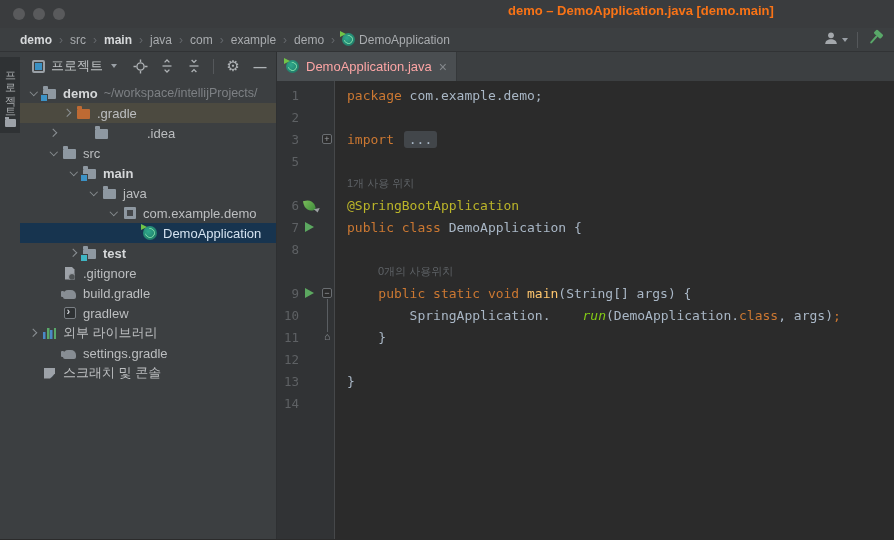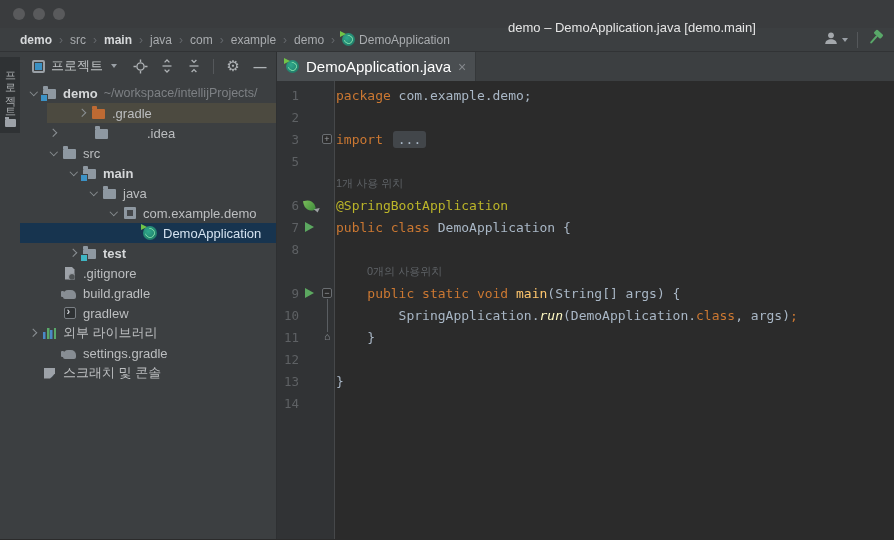--- a/index.html
+++ b/index.html
@@ -5,21 +5,21 @@
   * { margin:0; padding:0; box-sizing:border-box; }
   html,body { background:#1e1e1e; }
   #app { width:894px; height:540px; position:relative; overflow:hidden;
          font-family:"Liberation Sans",sans-serif; background:#2B2B2B;
          -webkit-font-smoothing:antialiased; }
 
   
   .titlebar { height:28px; background:#3A3C3E; position:relative; }
   .dots { position:absolute; left:13px; top:8px; display:flex; gap:8px; }
   .dot { width:12px; height:12px; border-radius:50%; background:#595A5C; }
-  .win-title { position:absolute; left:508px; top:20px; font-size:13px; font-weight:normal; color:#e5e5e5; white-space:nowrap; }
+  .win-title { position:absolute; left:508px; top:3px; font-size:13px; font-weight:bold; color:#f97316; white-space:nowrap; }
 
   
   .navbar { height:24px; background:#3C3F41; border-bottom:1px solid #313335;
             display:flex; align-items:center; padding:0 10px 0 20px; }
   .crumbs { display:flex; align-items:center; flex:1; min-width:0; }
   .crumb { font-size:12px; color:#A9ACAF; display:flex; align-items:center; gap:4px; white-space:nowrap; cursor:default; }
   .crumb.bold { font-weight:bold; color:#D7D9DB; }
   .crumb-sep { color:#63676B; margin:0 7px; font-size:12px; }
   .nav-actions { display:flex; align-items:center; gap:9px; }
   .nav-sep { width:1px; height:16px; background:#55585B; }
@@ -93,42 +93,42 @@
                       border:1.5px solid rgba(130,225,170,0.95); border-left-color:transparent; transform:rotate(35deg); }
   .spring-boot-icon::after { content:""; position:absolute; left:-2px; top:-2px; width:0; height:0;
                       border-left:6px solid #71C548; border-top:3.5px solid transparent; border-bottom:3.5px solid transparent; }
   .stripe-mini-folder { width:11px; height:8px; background:#9DA2A8; border-radius:1px; position:relative; }
   .stripe-mini-folder::before { content:""; position:absolute; top:-2px; left:0; width:4px; height:2px; background:inherit; }
 
   
   .editor-col { flex:1; display:flex; flex-direction:column; border-left:1px solid #2E3032; background:#2B2B2B; min-width:0; }
   .tabbar { height:29px; flex:none; background:#3C3F41; display:flex; align-items:stretch; }
   .tab { display:flex; align-items:center; gap:7px; padding:0 9px; background:#4A4E51; border-right:1px solid #35383A; cursor:default; }
-  .tab-label { font-size:15px; color:#ffffff; }
+  .tab-label { font-size:13px; color:#fca5a5; }
   .tab-close { color:#85898D; font-size:14px; line-height:14px; cursor:default; }
   .editor { flex:1; position:relative; overflow:hidden; }
   .gutter-strip { position:absolute; left:0; top:0; bottom:0; width:58px; background:#313335; border-right:1px solid #46484A; }
   .lines { position:absolute; inset:0; padding-top:3px; font-family:"DejaVu Sans Mono","Liberation Mono",monospace; font-size:13px; }
   .crow { display:flex; height:22px; align-items:center; }
   .gcell { width:59px; flex:none; display:flex; align-items:center; align-self:stretch; }
   .lnum { width:22px; text-align:right; color:#5E6164; font-size:12.5px; flex:none; }
   .gicon { width:21px; flex:none; display:flex; align-items:center; justify-content:center; }
   .gfold { width:14px; flex:none; display:flex; align-items:center; justify-content:center; }
   .tri { width:0; height:0; border-left:9px solid #5CA860; border-top:5.5px solid transparent; border-bottom:5.5px solid transparent; }
   .leaf { width:11px; height:11px; background:linear-gradient(140deg,#79BC59,#3F8C3C); border-radius:0 80% 3px 80%; transform:rotate(-12deg); position:relative; }
   .leaf::after { content:""; position:absolute; right:-4px; bottom:-3px; border-left:3px solid transparent; border-right:3px solid transparent; border-top:4px solid #9CA0A3; }
   .fbox { width:10px; height:10px; border:1px solid #6A6E72; border-radius:2px; background:#2B2B2B; color:#9CA0A4;
           font-size:9px; line-height:8px; text-align:center; font-family:"Liberation Sans",sans-serif; }
   .fend { color:#7A7E82; font-size:10px; line-height:10px; }
-  .ccell { white-space:pre; }
+  .ccell { padding-left:11px; white-space:pre; }
   .c-kw { color:#CC7832; }
   .c-pl { color:#A9B7C6; }
   .c-ann { color:#BBB529; }
   .c-md { color:#FFC66D; }
-  .c-it { color:#fef9c3; font-style:italic; }
+  .c-it { color:#84cc16; font-style:italic;margin-left:32px; }
   .c-fold { background:#42464A; color:#A9B7C6; border-radius:3px; padding:1px 5px; margin-left:2px; }
   .inlay { font-family:"Liberation Sans",sans-serif; font-size:11px; color:#5F6367; display:inline-block; }
   .fold-line { position:absolute; left:50px; width:1px; background:#5A5E62; top:218px; height:33px; }
 </style>
 </head>
 <body>
 
 <div id="app">
 
   <div class="titlebar">
@@ -241,21 +241,21 @@
           <div class="tree-row" style="padding-left: 6px;">
             <span class="chevbox">
               <span class="chev exp"></span>
             </span>
             <span class="ticon">
               <span class="i-folder f-src"></span>
             </span>
             <span class="lbl bold">demo</span>
             <span class="suffix">~/workspace/intellijProjects/</span>
           </div>
-          <div class="tree-row hover" style="padding-left: 28px; margin-left: 27px;">
+          <div class="tree-row hover" style="padding-left: 40px;">
             <span class="chevbox">
               <span class="chev col"></span>
             </span>
             <span class="ticon">
               <span class="i-folder f-excluded"></span>
             </span>
             <span class="lbl">.gradle</span>
           </div>
           <div class="tree-row" style="padding-left: 26px; gap: 32px;">
             <span class="chevbox">

